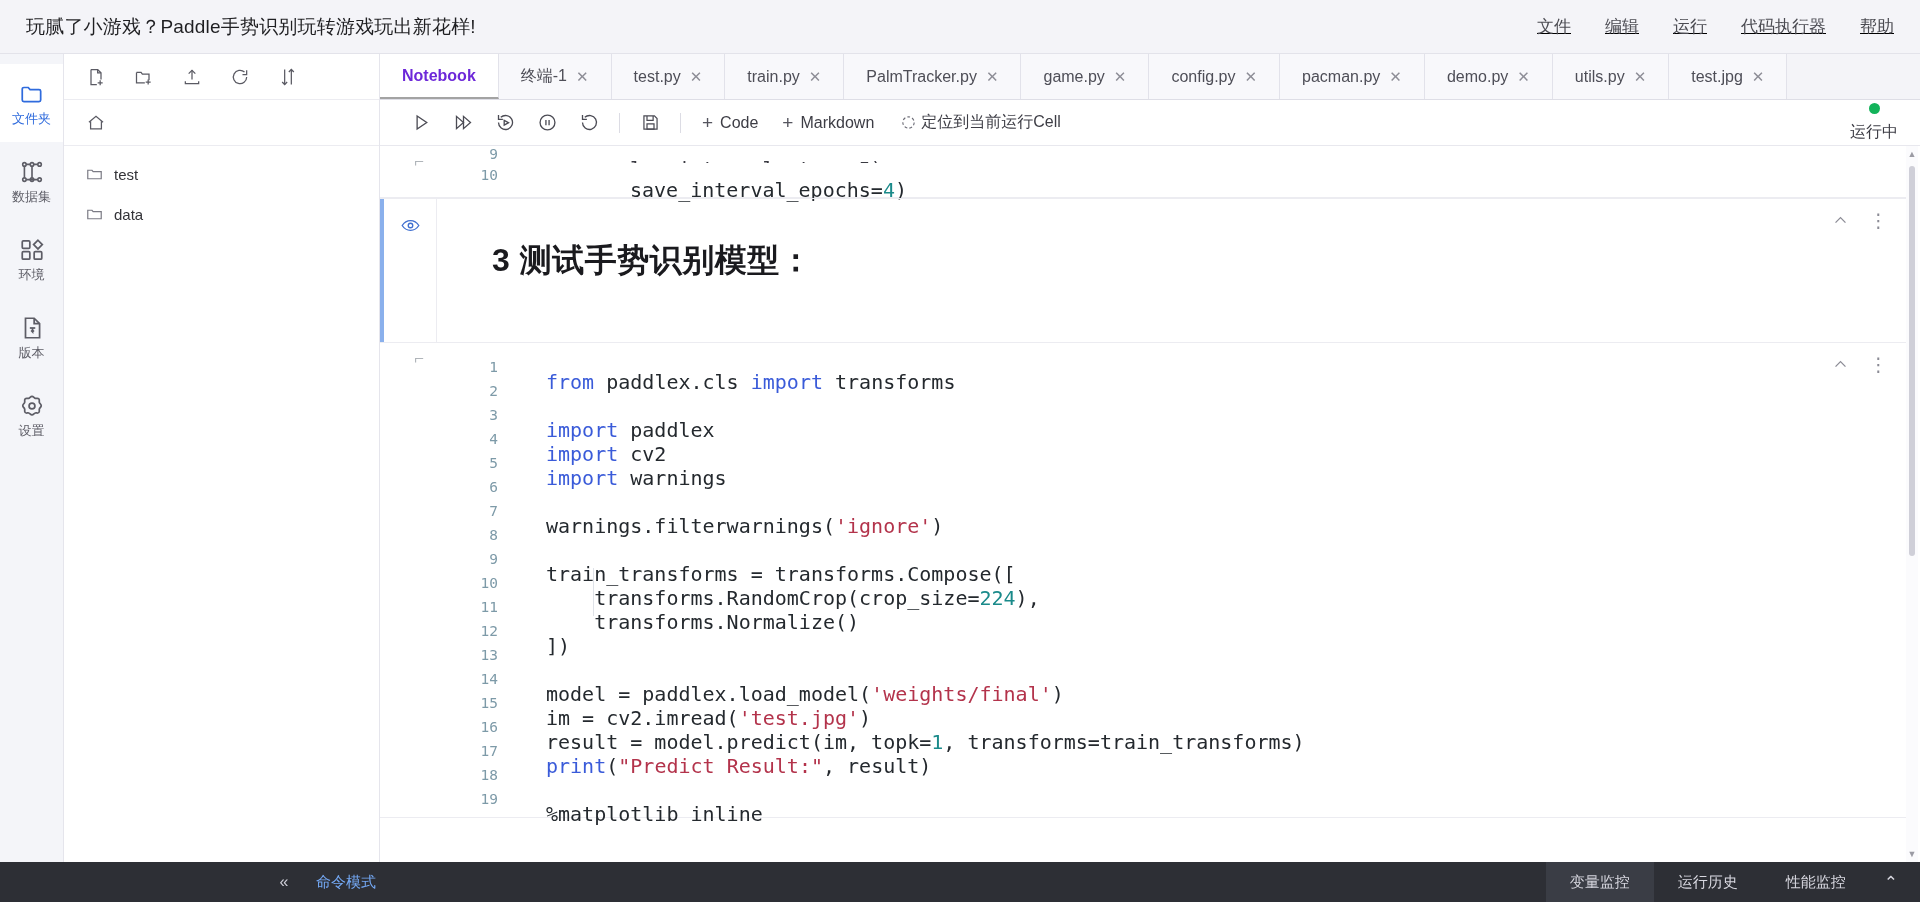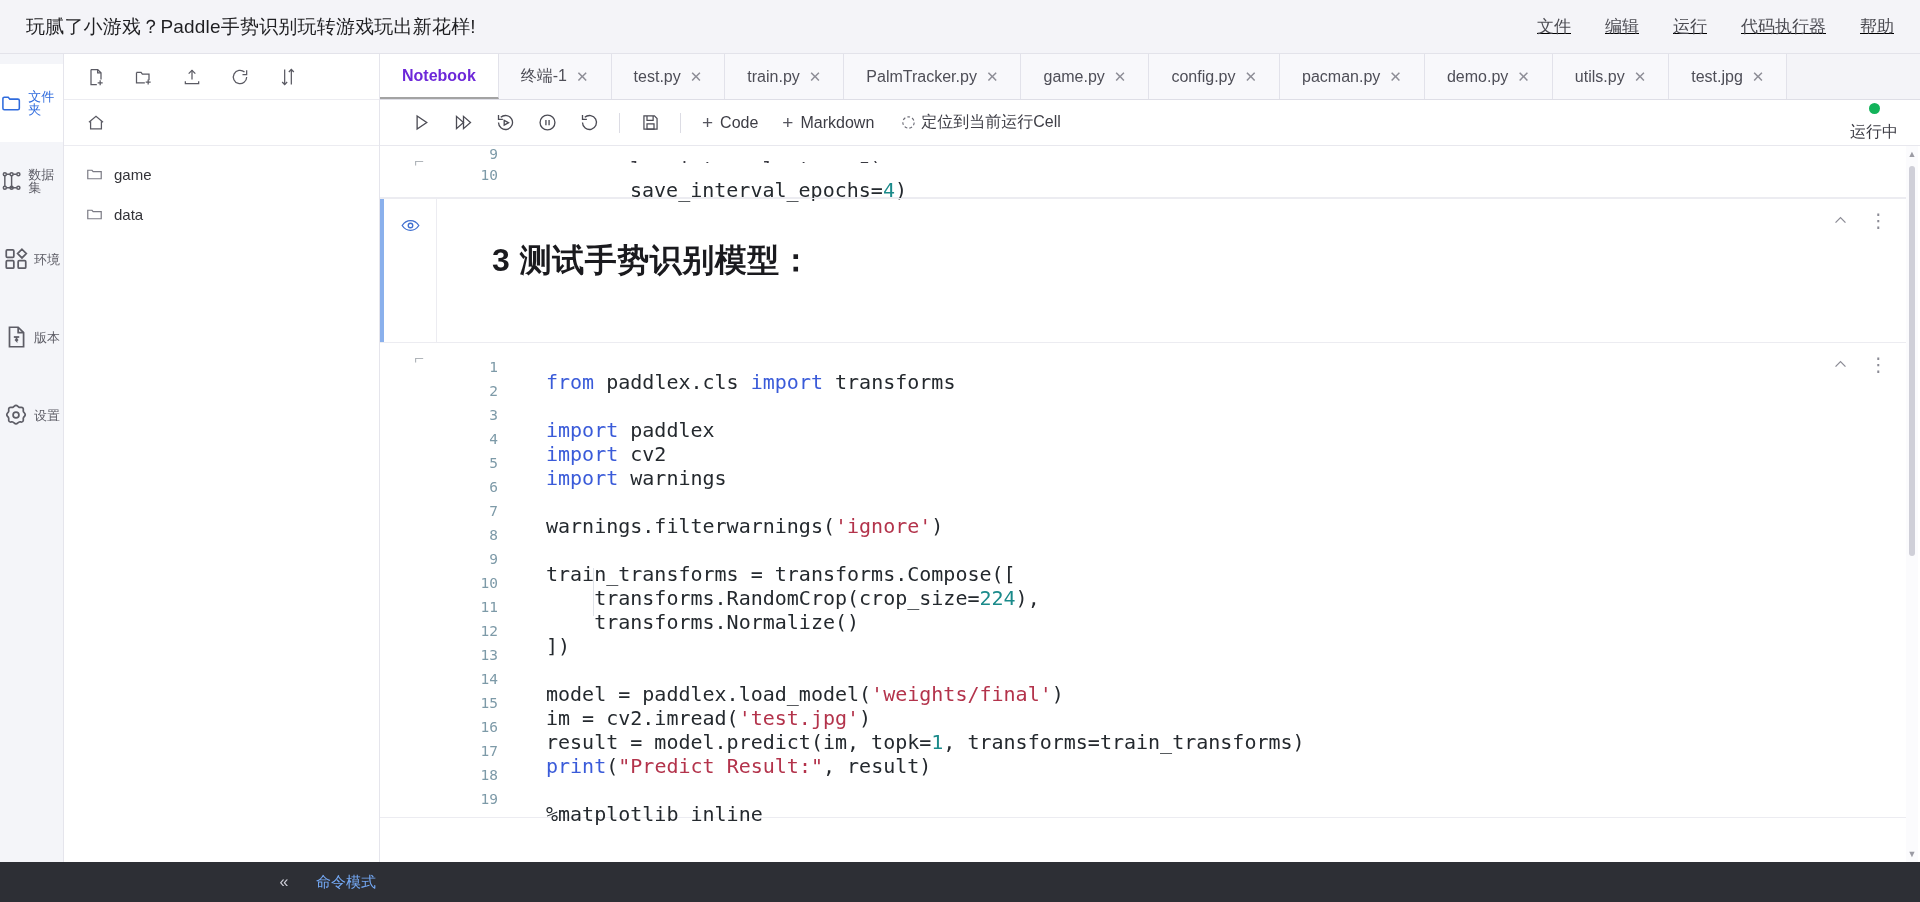--- a/index.html
+++ b/index.html
@@ -36,21 +36,21 @@
 
   
   .rail {
     width: 64px; min-width: 64px;
     background: #f4f5f9;
     border-right: 1px solid #e5e5ec;
     padding-top: 10px;
     display: flex; flex-direction: column; align-items: stretch;
   }
   .rail-item {
-    height: 78px; display: flex; flex-direction: row;
+    height: 78px; display: flex; flex-direction: column;
     align-items: center; justify-content: center; gap: 5px;
     cursor: pointer; color: #5d5d66; position: relative;
   }
   .rail-item.active { background: #ffffff; color: #2f6bdd; }
   .rail-item .rail-label { font-size: 13px; line-height: 1; }
   .rail-icon { width: 26px; height: 26px; display: block; }
 
   
   .filepanel {
     width: 316px; min-width: 316px;
@@ -306,21 +306,21 @@
           <path d="M3.5 11L12 4l8.5 7"></path>
             <path d="M5.5 10v9h13v-9"></path>
         </svg>
       </div>
 
       <div class="file-list">
         <div class="file-row">
           <svg class="fi" viewBox="0 0 24 24" fill="none" stroke="currentColor" stroke-width="1.7">
             <path d="M2.5 6h6l1.6 2H21.5v10h-19z"></path>
           </svg>
-          <span>game</span>
+          <span>test</span>
         </div>
         <div class="file-row">
           <svg class="fi" viewBox="0 0 24 24" fill="none" stroke="currentColor" stroke-width="1.7">
             <path d="M2.5 6h6l1.6 2H21.5v10h-19z"></path>
           </svg>
           <span>data</span>
         </div>
       </div>
     </div>
 
@@ -574,15 +574,21 @@
         </div>
       </div>
 
     </div>
   </div>
 
   <div class="statusbar">
     <div class="sb-left-spacer"></div>
     <div class="sb-collapse">«</div>
     <div class="sb-mode">命令模式</div>
+    <div class="sb-right">
+      <div class="sb-item boxed">变量监控</div>
+      <div class="sb-item">运行历史</div>
+      <div class="sb-item">性能监控</div>
+      <div class="sb-caret">⌃</div>
+    </div>
   </div>
 
 </div>
 
 </body></html>

